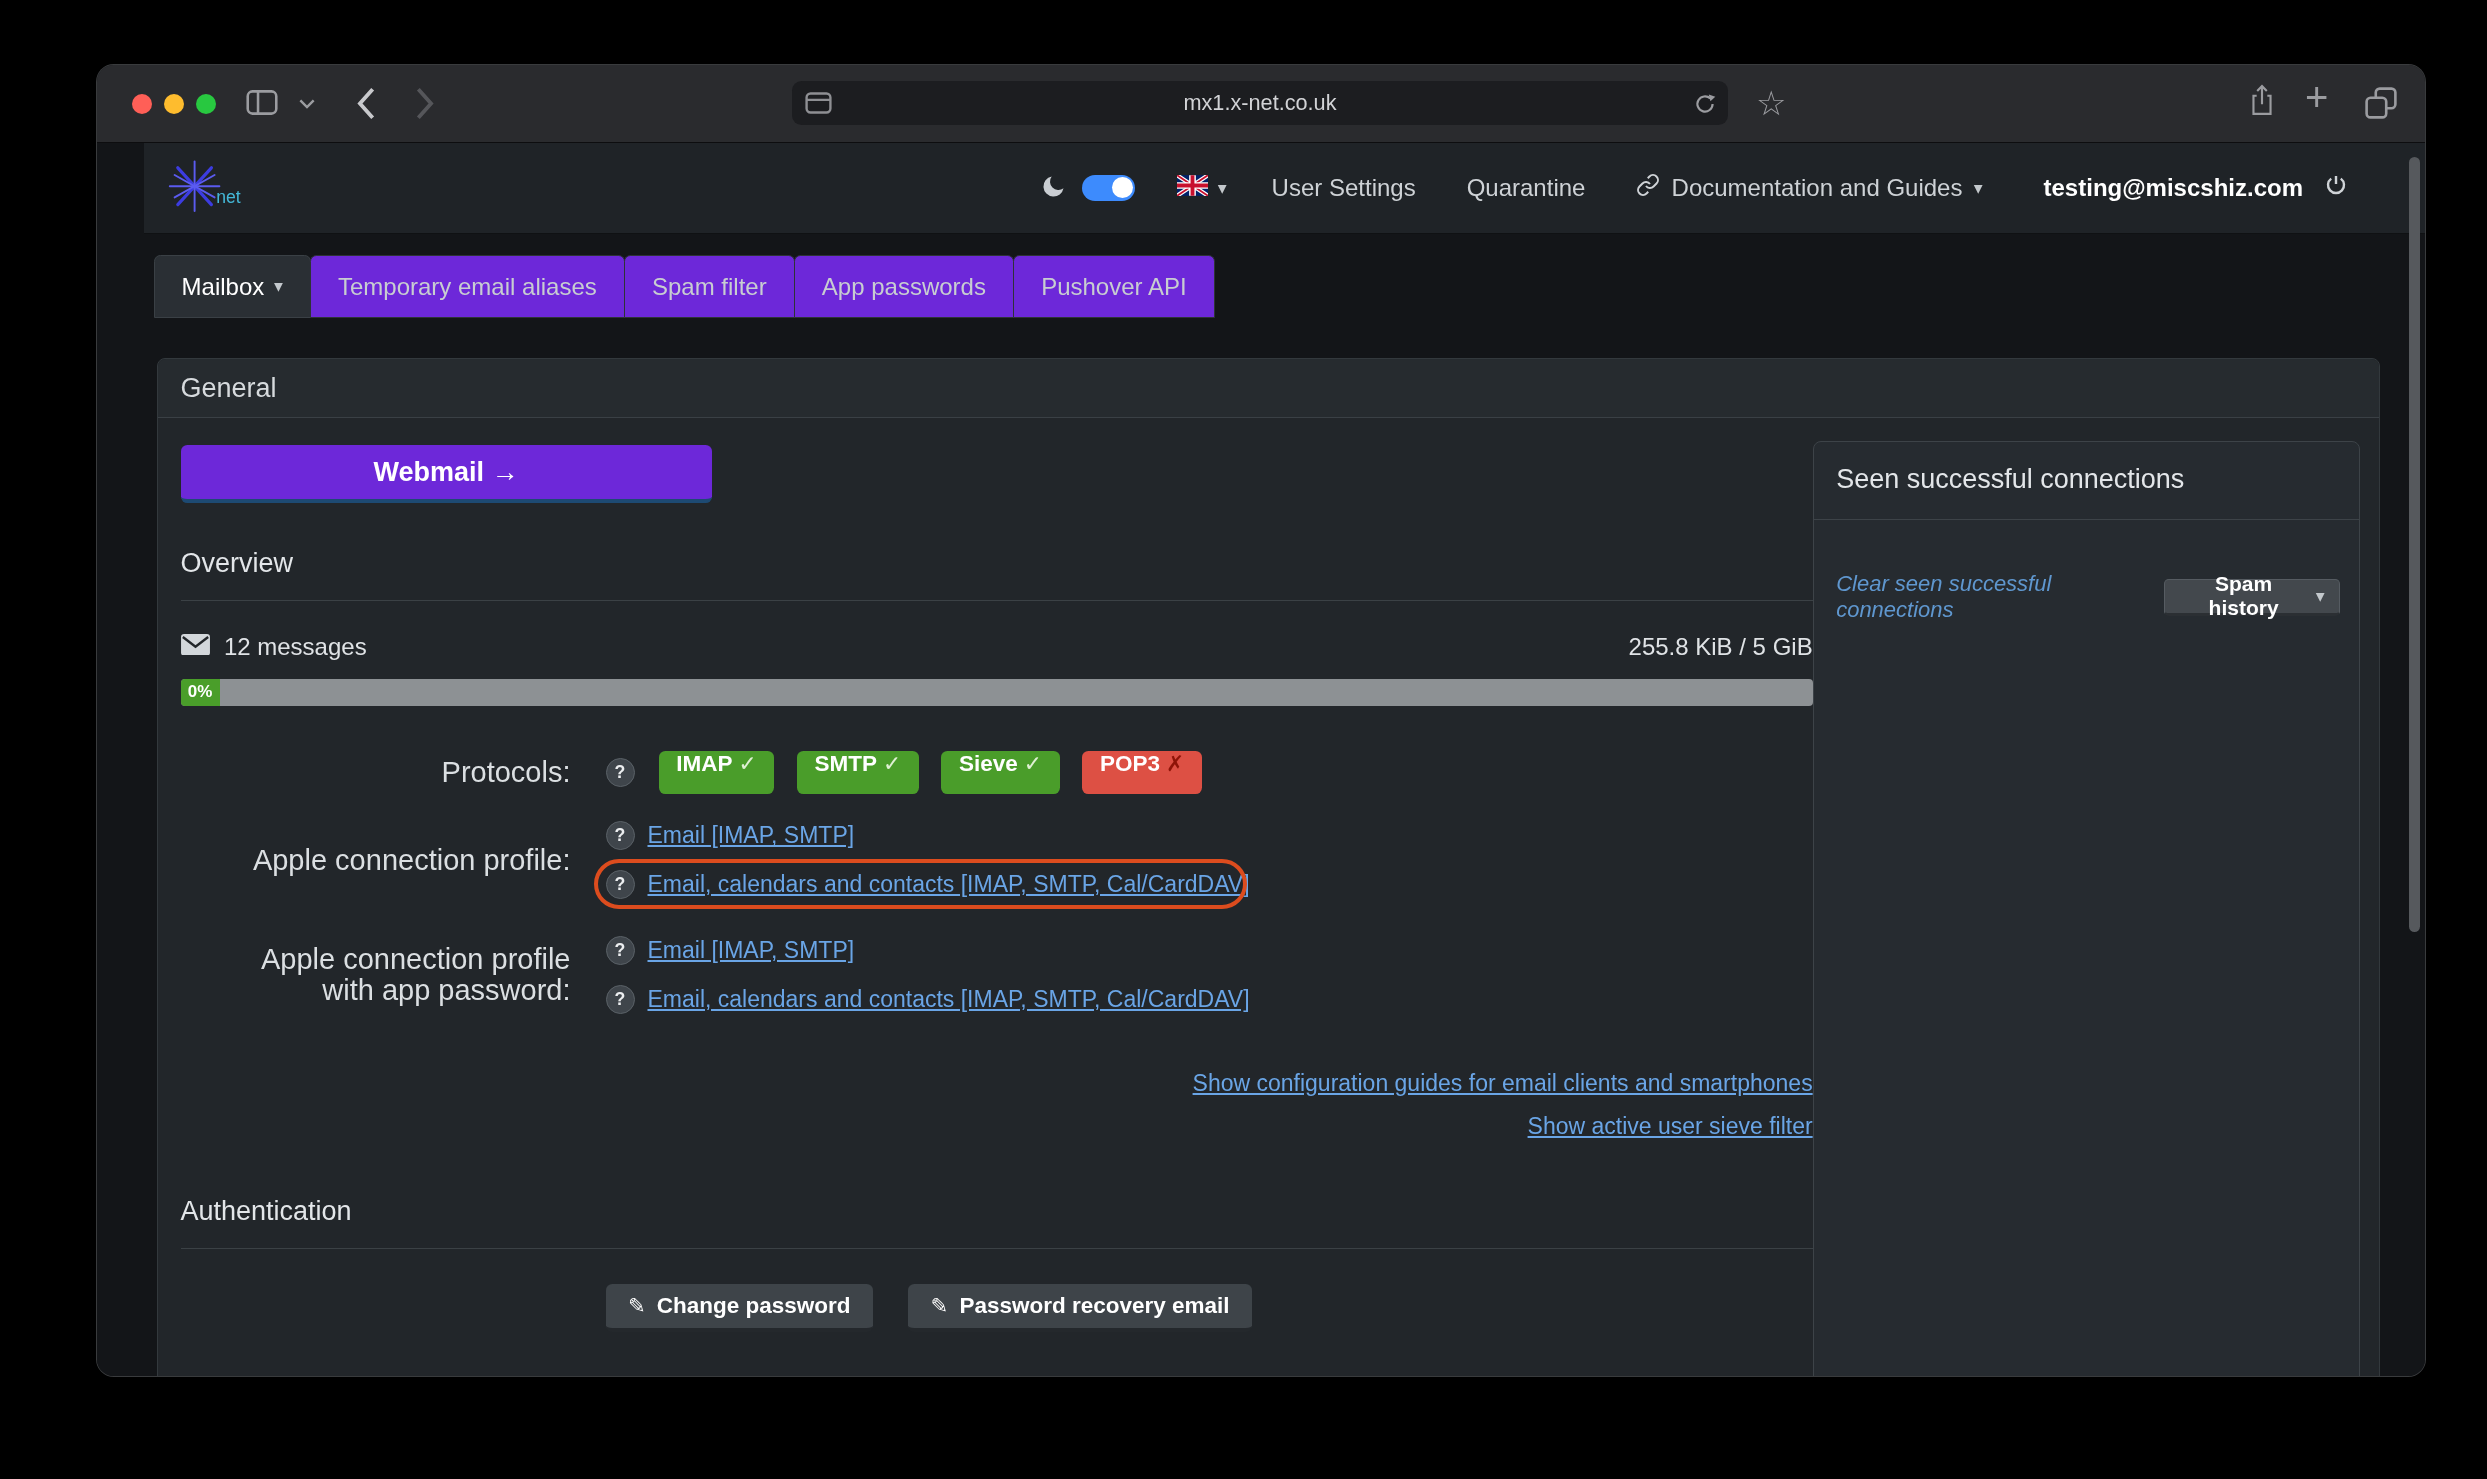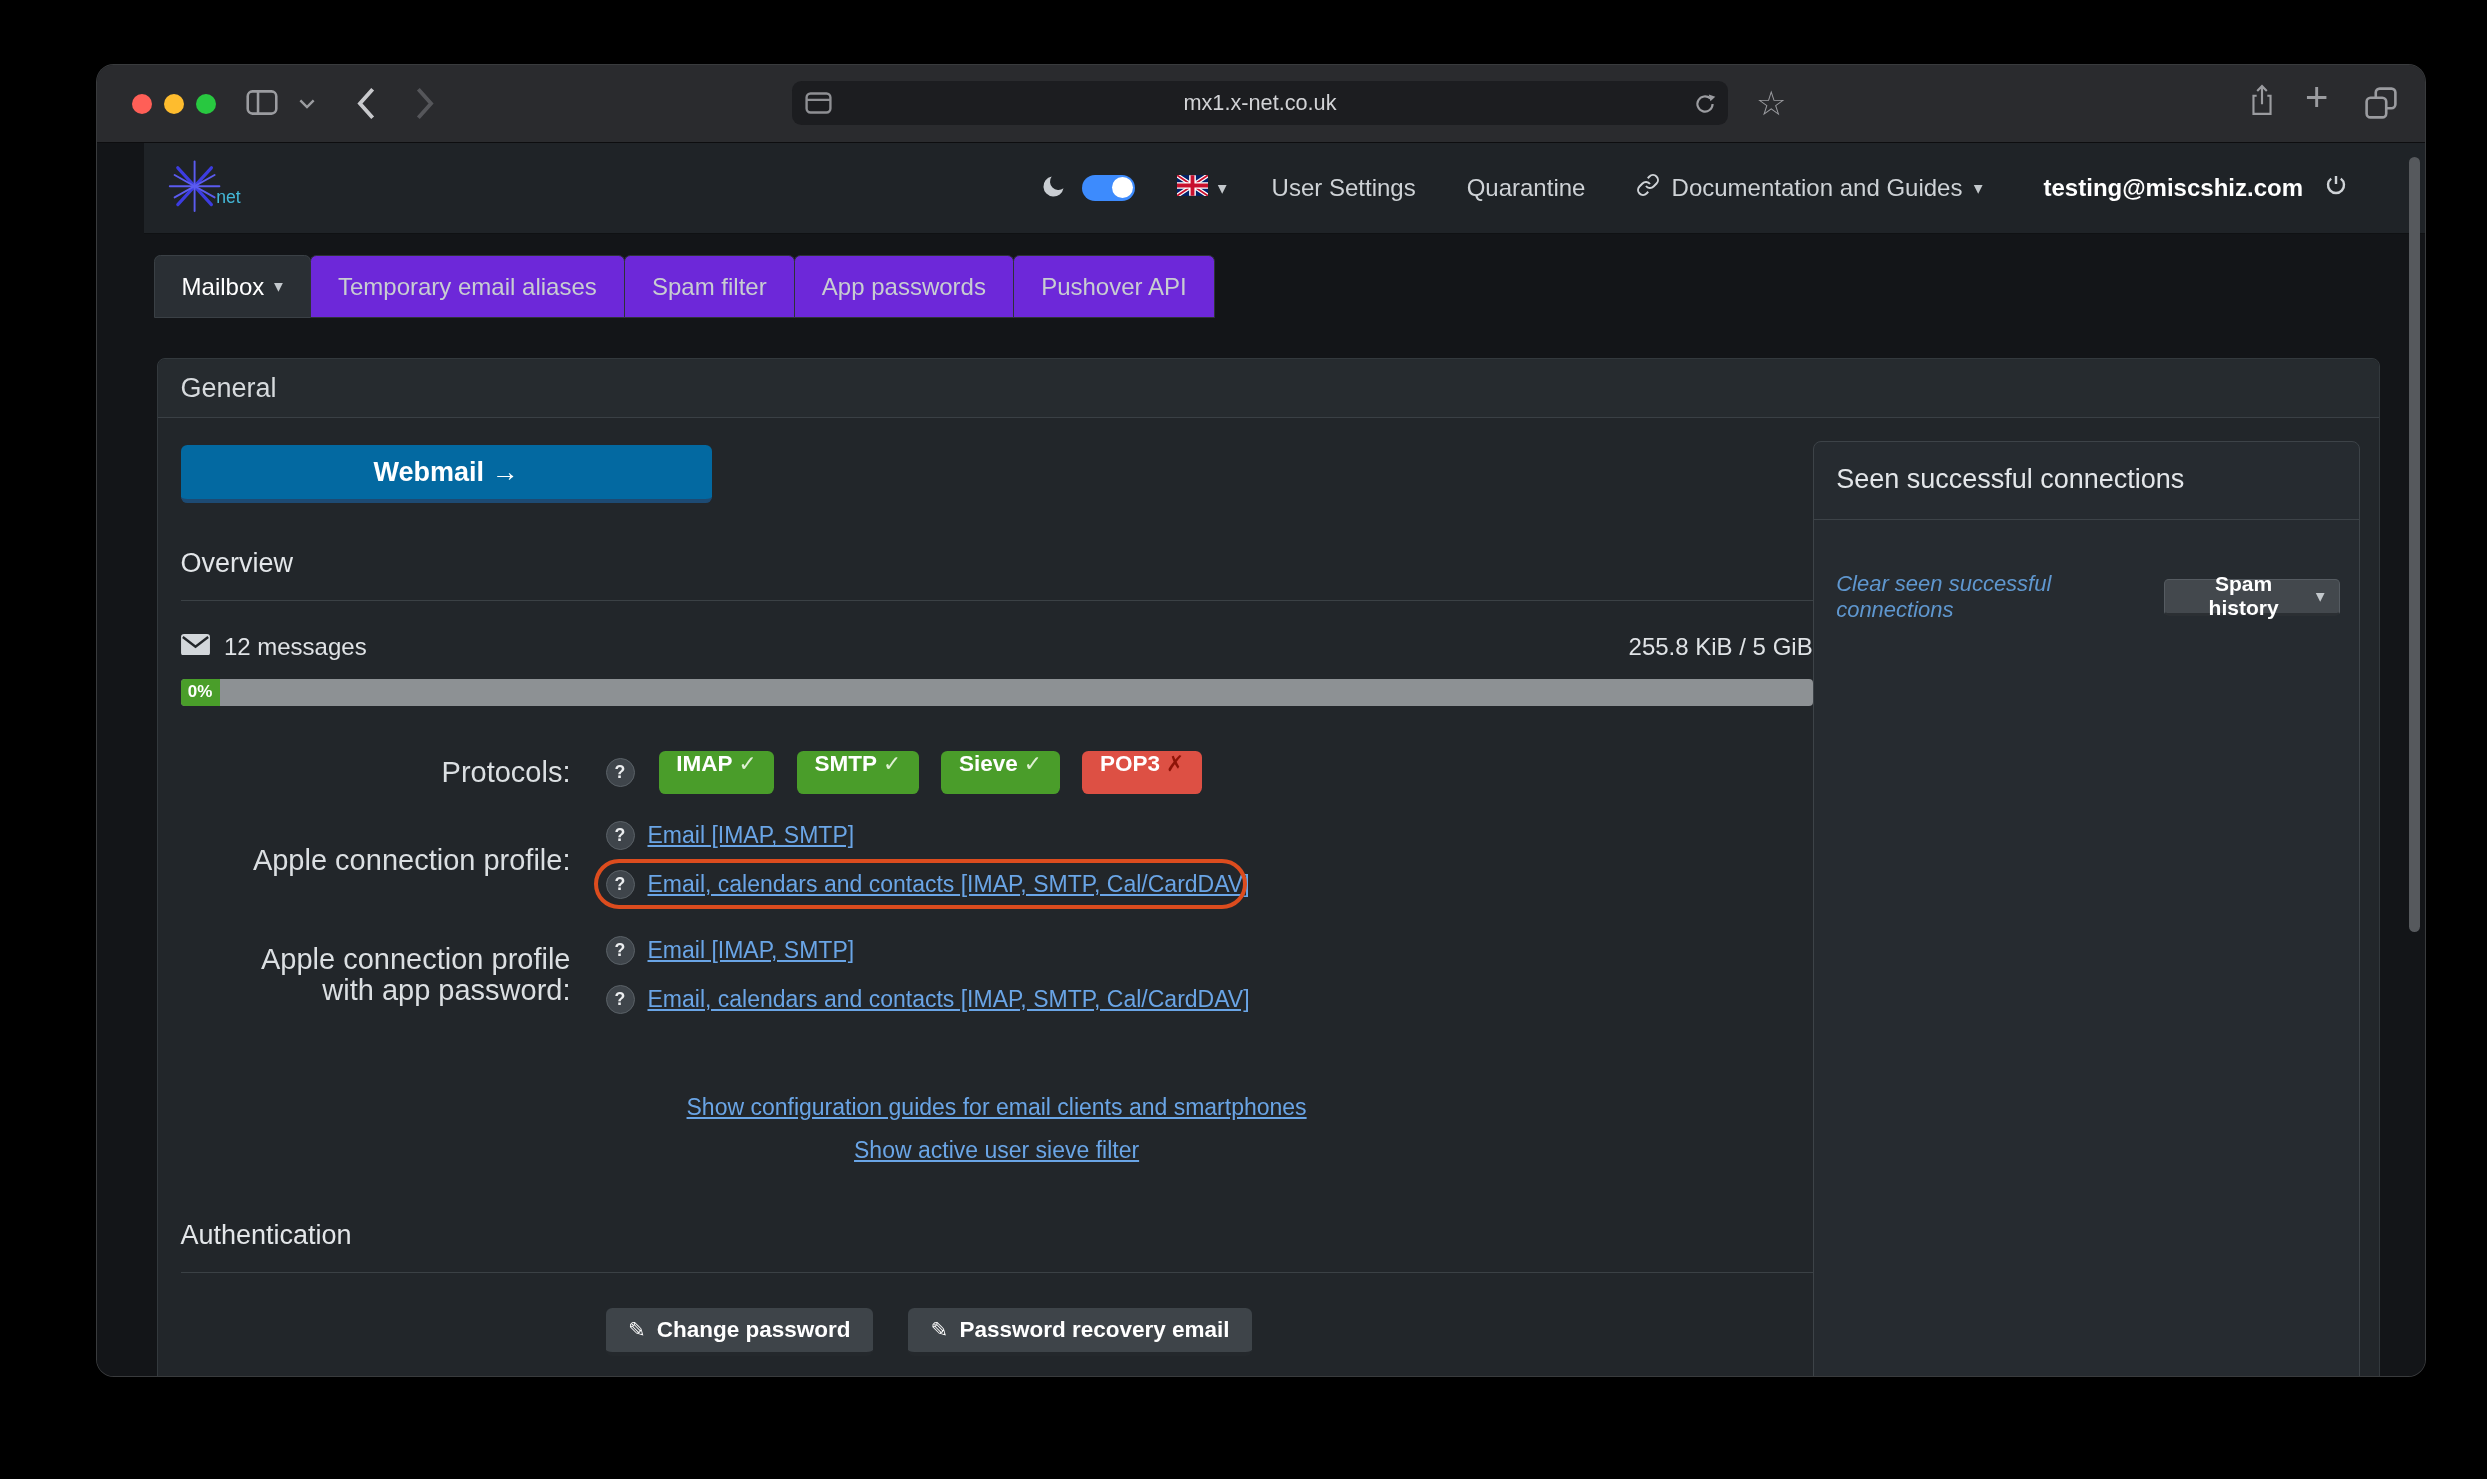--- a/index.html
+++ b/index.html
@@ -40,21 +40,21 @@
        background:#6d28d9;border:0.8px solid #2e3337;border-radius:6.4px 6.4px 0 0;margin-right:-0.8px;box-sizing:border-box;}
   .tab.active{background:#2a2f34;color:#fff;border-color:#3a4045;}
 
   .card{margin:40px 45px 0 13px;background:#22262a;border:1.6px solid #33393d;border-radius:8px;
         min-height:1123px;box-sizing:border-box;}
   .card-header{height:58px;display:flex;align-items:center;padding-left:22.5px;background:#262b2f;
         border-bottom:1.6px solid #3a4045;border-radius:8px 8px 0 0;font-size:27px;color:#d6dadd;}
   .card-body{display:flex;padding:22.5px 19px 0 22.5px;}
   .left-col{width:1661px;}
 
-  .btn-webmail{margin-top:4.8px;width:531px;height:58px;background:#0369a1;border:none;
+  .btn-webmail{margin-top:4.8px;width:531px;height:58px;background:#6d28d9;border:none;
         border-bottom:4.8px solid #1d4a73;border-radius:6.4px;color:#fff;font-weight:bold;font-size:27px;
         display:flex;align-items:center;justify-content:center;cursor:pointer;
         font-family:"Liberation Sans","DejaVu Sans",sans-serif;}
   .section-h{margin-top:45px;font-size:27px;color:#e3e6e9;}
   hr.rule{border:none;border-top:1.6px solid #3b4145;margin:21px 0 0;}
   .msg-row{margin-top:32px;display:flex;align-items:center;font-size:24px;color:#e0e3e6;}
   .msg-left{display:flex;align-items:center;gap:14.4px;}
   .quota{margin-left:auto;}
   .progress{margin-top:17.7px;height:27px;background:#8d9194;border-radius:4px;overflow:hidden;display:flex;}
   .progress .seg{width:39px;background:#4a9e2a;color:#fff;font-size:17px;font-weight:bold;
@@ -73,21 +73,21 @@
   .badge.bad{background:#dd5044;} .badge.bad .mark{color:#8e1408;font-size:21.7px;}
 
   .apple-group{margin-top:22.5px;}
   .group2{margin-top:27px;}
   .rows{display:flex;flex-direction:column;gap:9.6px;}
   .link-row{display:flex;align-items:center;gap:13px;height:39px;position:relative;}
   a.lnk{color:#6aa5e6;font-size:23px;text-decoration:underline;cursor:pointer;}
   .annotation{position:absolute;left:-11.2px;top:-5.6px;width:653px;height:50px;border:4px solid #dc4c1e;
         border-radius:25px;pointer-events:none;box-sizing:border-box;}
 
-  .center-links{margin-top:75px;text-align:center;}
+  .center-links{margin-top:51px;text-align:right;}
   .center-links div + div{margin-top:16px;}
   .auth-h{margin-top:56px;}
   .btn-row{margin-top:35px;margin-left:425px;display:flex;gap:35px;}
   .btn-gray{height:48px;background:#3e4449;border:none;border-bottom:4.8px solid #24282c;border-radius:6.4px;
         color:#fff;font-weight:bold;font-size:22.5px;display:flex;align-items:center;gap:11.2px;padding:0 22.5px;
         cursor:pointer;font-family:"Liberation Sans","DejaVu Sans",sans-serif;}
   .pencil{font-size:21px;}
 
   .side-card{margin-left:auto;width:557px;background:#262b30;border:1.6px solid #3d4348;border-radius:8px;
         align-self:flex-start;height:1043px;box-sizing:border-box;}

